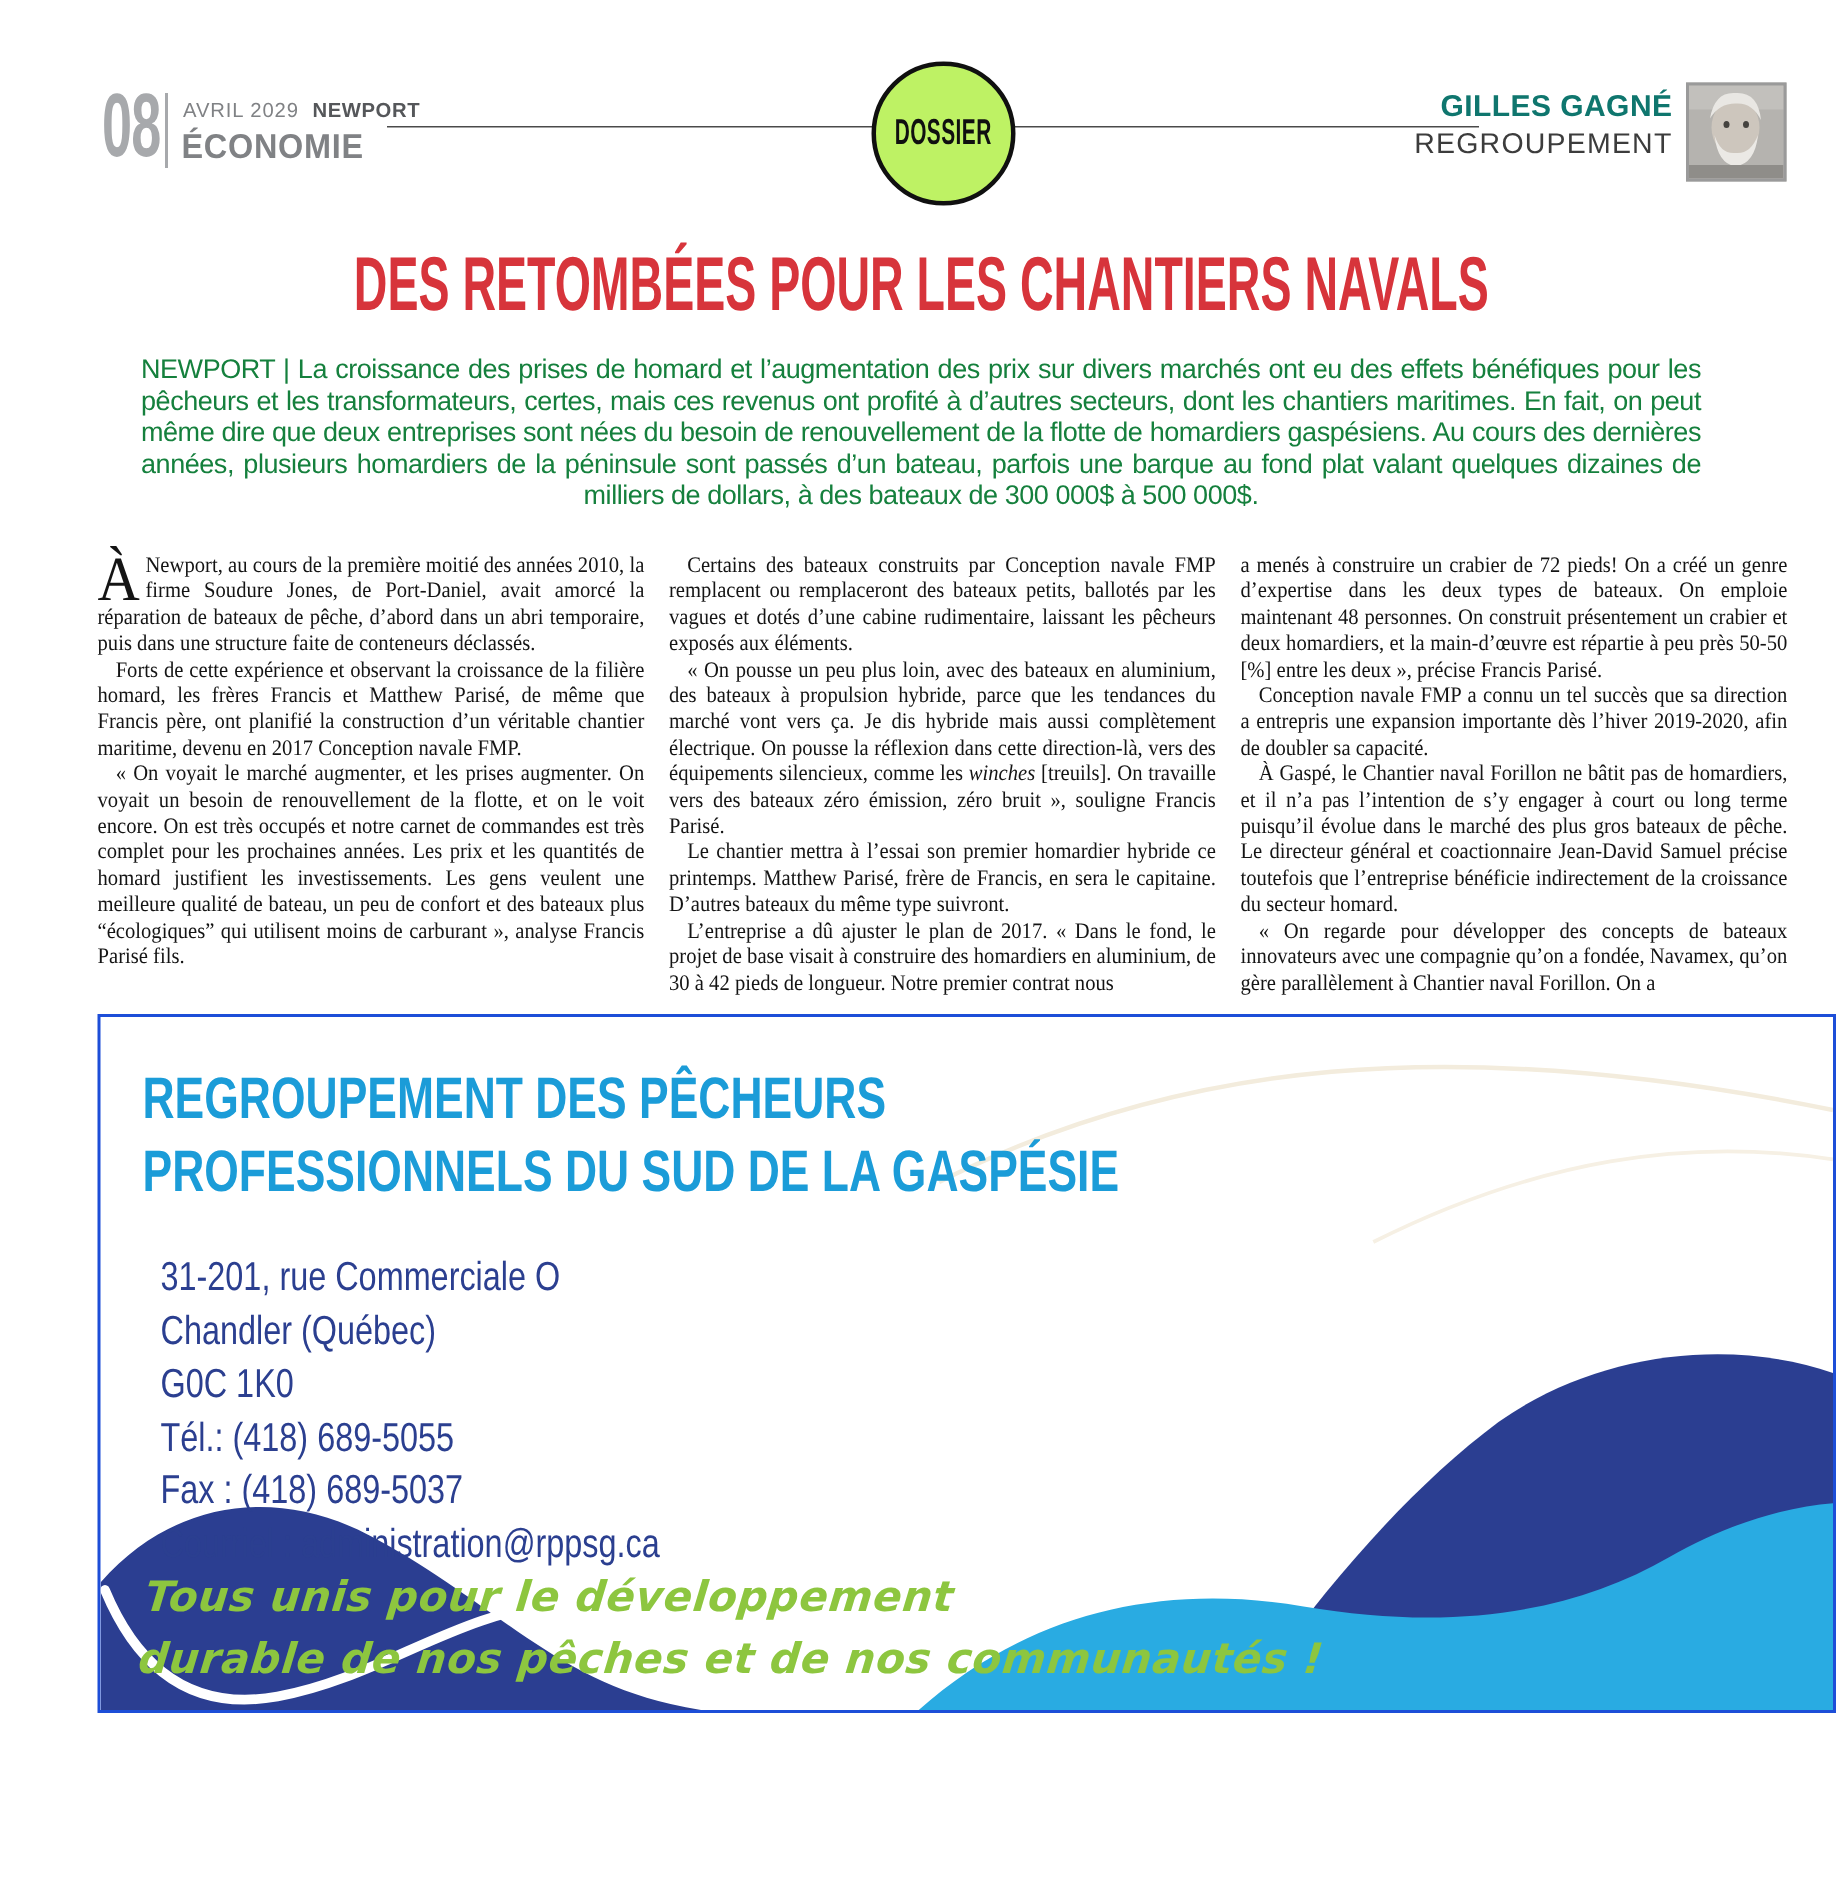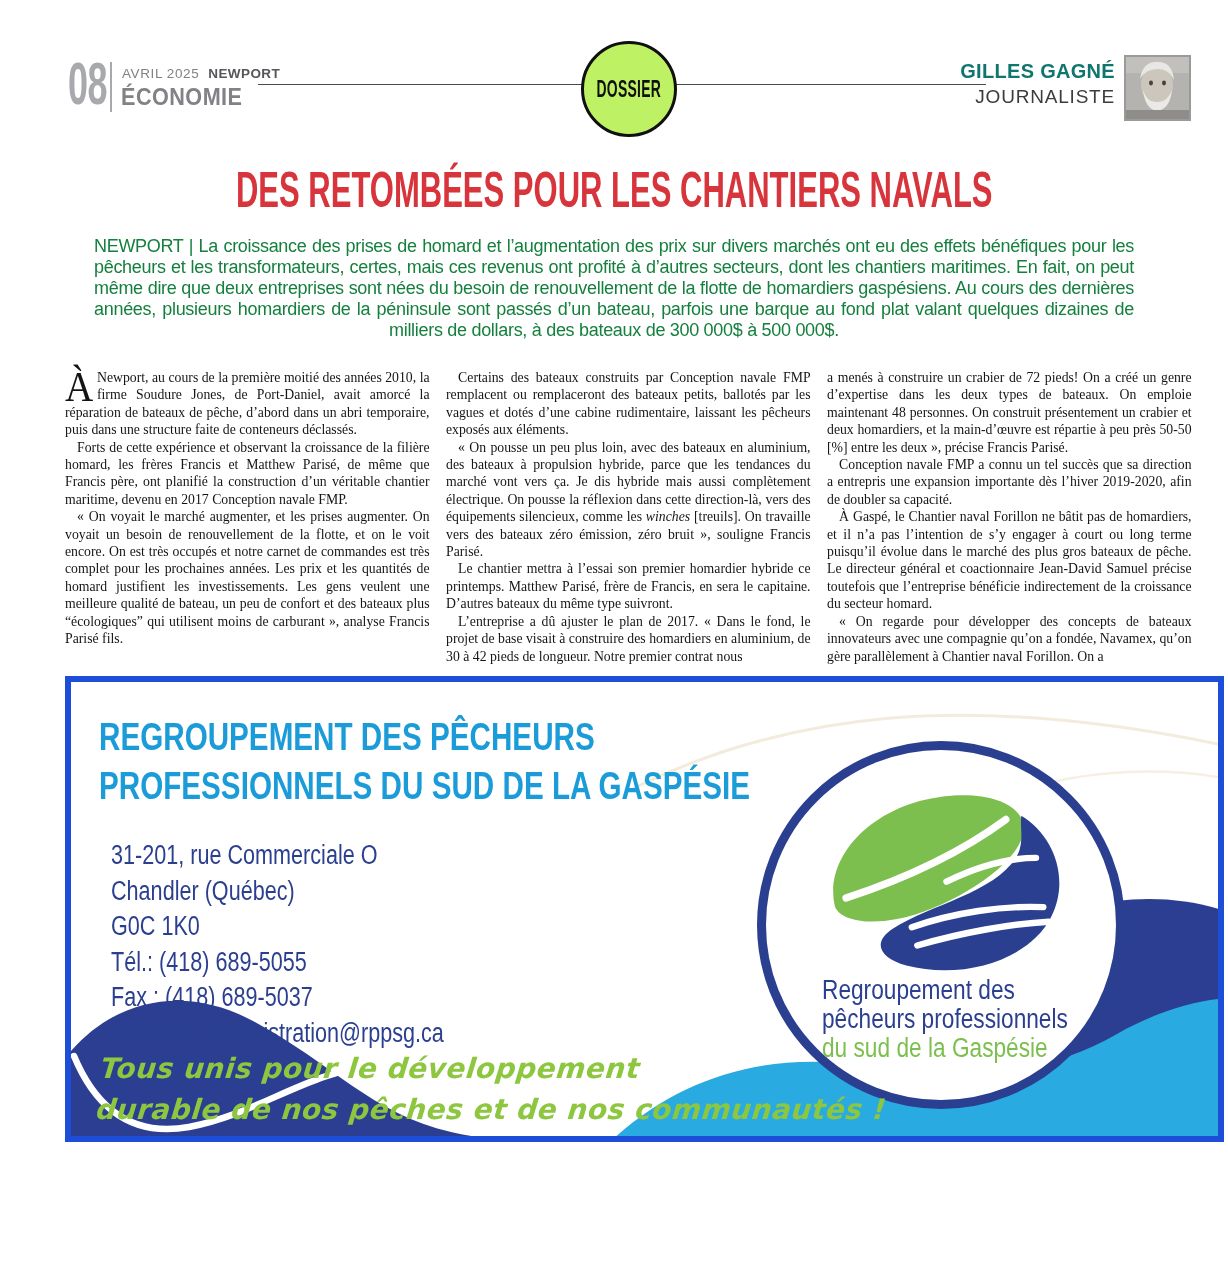--- a/index.html
+++ b/index.html
@@ -34,21 +34,21 @@
   
   .col{position:absolute;top:369px;width:392px;font-family:"Liberation Serif",serif;font-size:14.8px;
        line-height:17.4px;color:#141414;text-align:justify;transform:scaleX(.93);transform-origin:left top;}
   .col p{margin:0;text-indent:13px;}
   .col p.noindent{text-indent:0;}
   .col-1{left:65px;} .col-2{left:446px;} .col-3{left:827px;}
   .dropcap{float:left;font-size:42px;line-height:32px;padding:2px 4px 0 0;font-weight:400;}
   .it{font-style:italic;}
 
   
-  .ad{position:absolute;left:65px;top:676px;width:1159px;height:466px;border:6px solid #1d4ed8;
+  .ad{position:absolute;left:65px;top:676px;width:1159px;height:466px;border:2px solid #1d4ed8;
       box-sizing:border-box;background:#fff;overflow:hidden;}
   .ad-deco{position:absolute;left:0;top:0;width:100%;height:180px;z-index:1;}
   .ad-title{position:absolute;left:28px;top:30px;z-index:3;color:#1b9cd8;font-weight:700;font-size:39px;
             line-height:49px;transform:scaleX(.76);transform-origin:left top;white-space:nowrap;letter-spacing:0;}
   .ad-address{position:absolute;left:40px;top:156px;z-index:3;color:#2b3f90;font-size:27px;line-height:35.5px;
               transform:scaleX(.80);transform-origin:left top;white-space:nowrap;}
   .ad-tagline{position:absolute;left:32px;top:366px;z-index:3;color:#8dc63f;font-size:28px;line-height:41px;
               font-style:italic;font-weight:700;font-family:"DejaVu Sans",sans-serif;
               transform:skewX(-6deg);transform-origin:left top;white-space:nowrap;letter-spacing:.5px;}
   .ad-waves{position:absolute;left:0;bottom:0;width:1157px;height:300px;z-index:1;}
@@ -60,29 +60,29 @@
   .logo-text .green{color:#7dbf4e;}
 </style>
 </head>
 <body>
 
 <div class="page">
 
   <div class="page-num">08</div>
   <div class="page-num-bar"></div>
   <div class="issue-line">
-    <span>AVRIL 2025</span><span class="issue-pub">NEWPORT</span>
+    <span>AVRIL 2029</span><span class="issue-pub">NEWPORT</span>
   </div>
   <div class="section-label">ÉCONOMIE</div>
   <div class="header-rule"></div>
   <div class="dossier-circle">
     <span>DOSSIER</span>
   </div>
   <div class="author-name">GILLES GAGNÉ</div>
-  <div class="author-role">JOURNALISTE</div>
+  <div class="author-role">REGROUPEMENT</div>
   <div class="author-photo">
     <svg width="63" height="62" viewBox="0 0 63 62">
       <rect width="63" height="62" fill="#b5b3af"></rect>
       <rect width="63" height="16" fill="#c2c0bc"></rect>
       <ellipse cx="31" cy="28" rx="16" ry="19" fill="#cdc6bd"></ellipse>
       <path d="M14,22 Q17,4 31,5 Q46,4 48,23 Q42,11 31,12 Q20,12 14,22 Z" fill="#e9e7e3"></path>
       <ellipse cx="25" cy="26" rx="2" ry="2.4" fill="#45433f"></ellipse>
       <ellipse cx="38" cy="26" rx="2" ry="2.4" fill="#45433f"></ellipse>
       <path d="M17,33 Q19,52 31,54 Q44,52 46,33 Q41,46 31,45 Q21,46 17,33 Z" fill="#ebe9e5"></path>
       <rect y="53" width="63" height="9" fill="#8f8d89"></rect>
@@ -140,31 +140,16 @@
       <div>durable de nos pêches et de nos communautés !</div>
     </div>
 
     <svg class="ad-waves" viewBox="0 0 1157 300" preserveAspectRatio="none">
       <path fill="#2b3e91" d="M0,215 C50,158 120,152 180,184 C260,226 300,278 380,296 C425,306 470,308 510,308 L510,308 L0,308 Z"></path>
       <path fill="#2b3e91" d="M755,305 C805,232 865,158 932,108 C1000,60 1090,52 1157,76 L1157,305 Z"></path>
       <path fill="none" stroke="#ffffff" stroke-width="6.5" stroke-linecap="round" d="M3,220 C28,280 68,300 118,291 C188,278 238,234 308,229 C368,226 418,240 468,263 C508,282 545,294 585,302"></path>
       <path fill="#29abe2" d="M540,305 C612,238 702,214 802,231 C902,248 982,235 1046,198 C1086,175 1126,164 1157,162 L1157,305 Z"></path>
     </svg>
 
-    <div class="ad-logo">
-      <svg class="logo-emblem" viewBox="0 0 300 230">
-        <path fill="#7dbf4e" d="M28,148 C14,92 72,32 155,26 C208,22 240,42 234,68 C226,104 152,150 96,161 C60,168 34,161 28,148 Z"></path>
-        <path fill="none" stroke="#ffffff" stroke-width="8" stroke-linecap="round" d="M40,138 C95,120 158,94 215,52"></path>
-        <path fill="#2b3f90" d="M232,48 C268,70 286,118 264,160 C240,206 168,228 106,212 C76,204 68,186 92,171 C132,146 202,132 226,94 C236,78 230,60 232,48 Z"></path>
-        <path fill="none" stroke="#ffffff" stroke-width="7" stroke-linecap="round" d="M150,120 C185,103 220,94 248,94"></path>
-        <path fill="none" stroke="#ffffff" stroke-width="7" stroke-linecap="round" d="M112,170 C158,154 212,146 256,148"></path>
-        <path fill="none" stroke="#ffffff" stroke-width="7" stroke-linecap="round" d="M118,190 C166,176 222,166 262,164"></path>
-      </svg>
-      <div class="logo-text">
-        <div>Regroupement des</div>
-        <div>pêcheurs professionnels</div>
-        <div class="green">du sud de la Gaspésie</div>
-      </div>
-    </div>
 
   </div>
 
 </div>
 
 </body></html>

